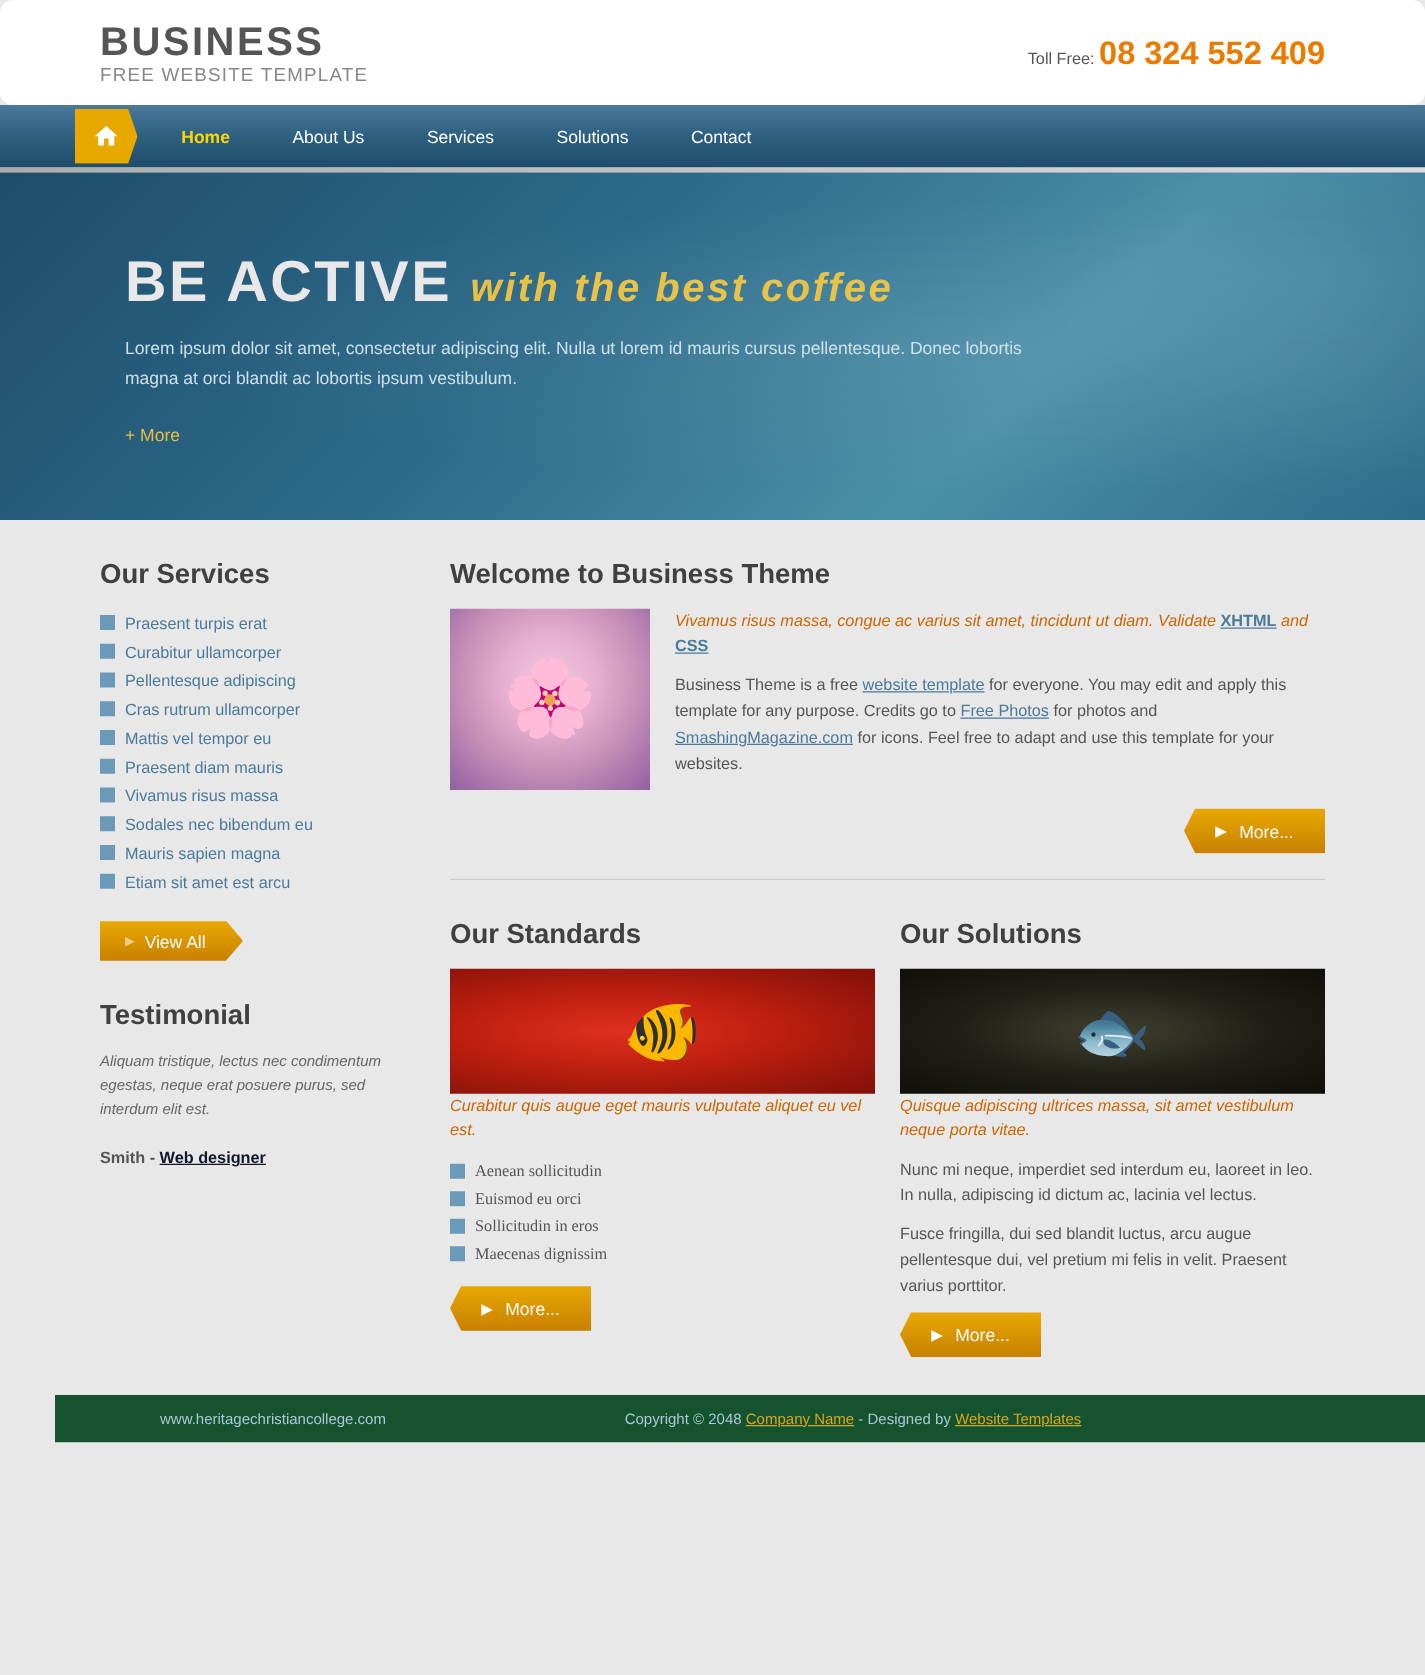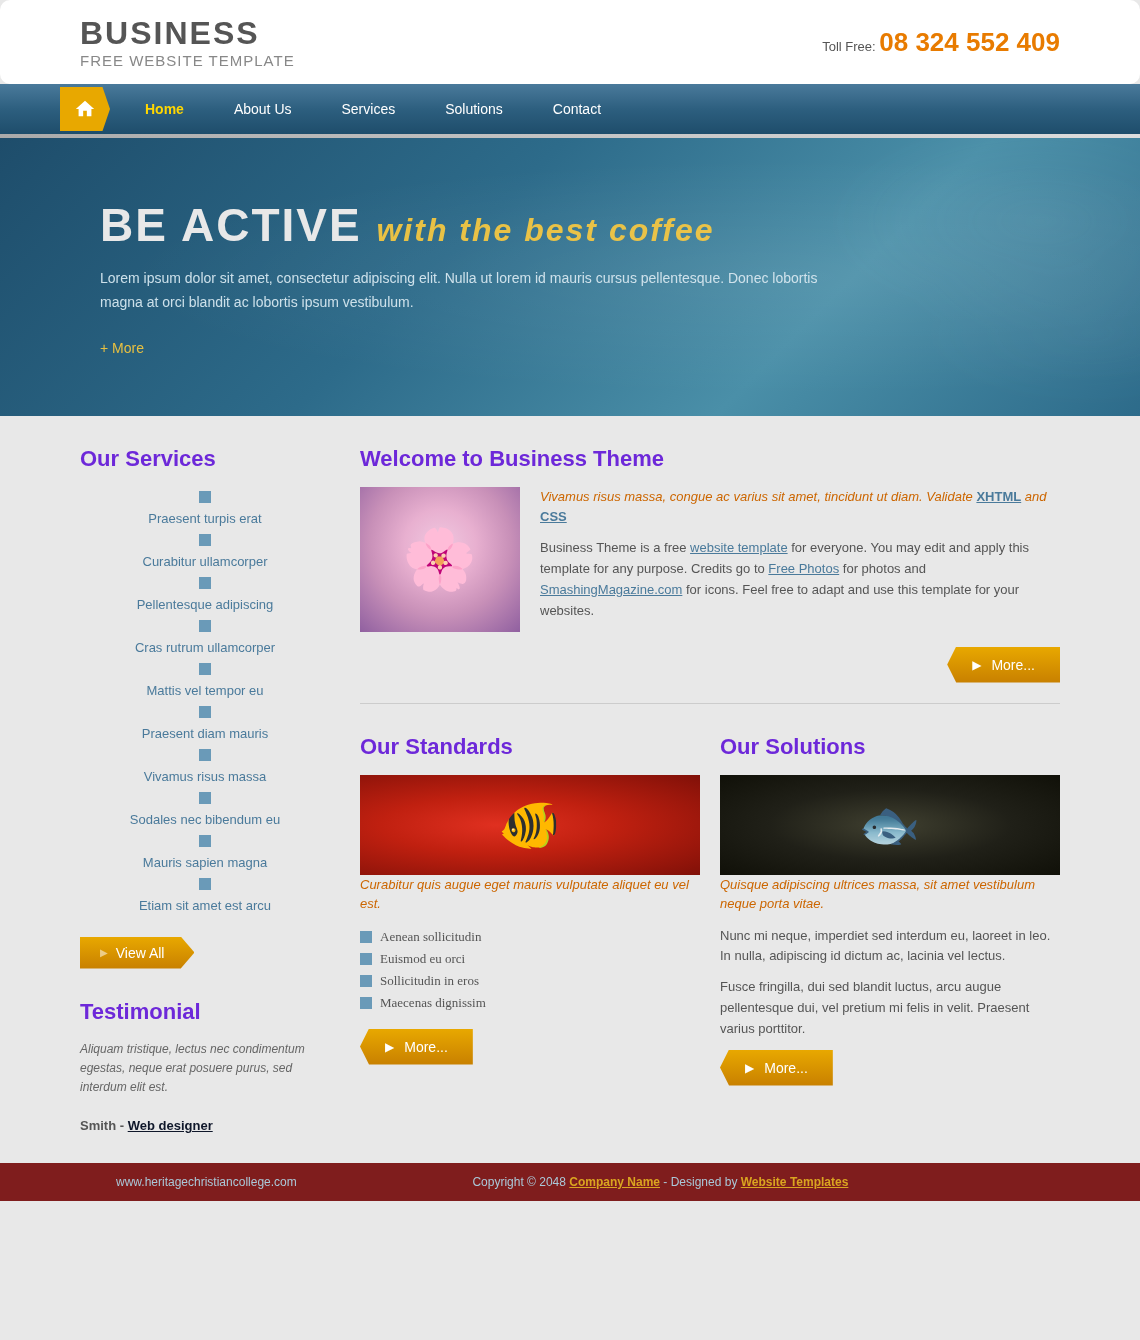--- a/index.html
+++ b/index.html
@@ -33,23 +33,23 @@
     #hero-desc { color: #cce0ea; font-size: 14px; line-height: 1.7; max-width: 750px; margin-top: 15px; }
     #hero-more { color: #e8c040; font-size: 14px; margin-top: 25px; cursor: pointer; }
 
     
     #main { background: #e8e8e8; padding: 30px 80px; display: flex; gap: 30px; }
 
     
     #sidebar { width: 250px; flex-shrink: 0; }
 
     
-    .section-title { font-size: 22px; color: #6d28d9; margin-bottom: 15px; font-weight: bold; }
+    .section-title { font-size: 22px; color: #404040; margin-bottom: 15px; font-weight: bold; }
     .service-list { list-style: none; margin-bottom: 20px; }
-    .service-list li { font-size: 13px; color: #4a7a9b; padding: 4px 0; display: flex; align-items: center; gap: 8px; cursor: pointer; flex-direction: column; }
+    .service-list li { font-size: 13px; color: #4a7a9b; padding: 4px 0; display: flex; align-items: center; gap: 8px; cursor: pointer; }
     .bullet { width: 12px; height: 12px; background: #6a9ab8; display: inline-block; flex-shrink: 0; }
 
     .view-all-btn { background: linear-gradient(180deg, #e8a800 0%, #c88000 100%); color: #fff; border: none; padding: 8px 20px; font-size: 14px; cursor: pointer; display: flex; align-items: center; gap: 8px; clip-path: polygon(0 0, 88% 0, 100% 50%, 88% 100%, 0 100%); padding-right: 30px; margin-top: 10px; }
     .view-all-btn::before { content: '▶'; color: #fff8; font-size: 10px; }
 
     
     #testimonial { margin-top: 30px; }
     .testimonial-text { font-style: italic; color: #666; font-size: 12px; line-height: 1.6; margin-bottom: 21px; }
     .testimonial-author { font-size: 13px; font-weight: bold; color: #555; }
     .testimonial-author a { color: #0f172a; }
@@ -76,22 +76,22 @@
     .col-half { flex: 1; }
 
     .col-italic { color: #cc6600; font-style: italic; font-size: 13px; line-height: 1.5; margin-bottom: 12px; }
     .col-body { font-size: 13px; color: #555; line-height: 1.6; margin-bottom: 10px; }
     .col-list { list-style: none; margin-bottom: 15px; }
     .col-list li { font-size: 13px; color: #555; padding: 3px 0; display: flex; align-items: center; gap: 8px; font-family: Liberation Serif, serif; }
     .col-list li .bullet { background: #6a9ab8; }
     .col-btn { display: flex; justify-content: flex-start; margin-top: 10px; }
 
     
-    #footer { background: #7f1d1d; color: #aac8d8; font-size: 12px; display: flex; justify-content: space-between; align-items: center; padding: 12px 116px; }
-    #footer a { color: #daa520; text-decoration: underline; font-weight: bold; }
+    #footer { background: #14532d; color: #aac8d8; font-size: 12px; display: flex; justify-content: space-between; align-items: center; padding: 12px 84px; margin-left: 44px; }
+    #footer a { color: #daa520; text-decoration: underline; }
     #footer-center { text-align: center; flex: 1; }
 
     
     .flower-img { width: 160px; height: 145px; position: relative; background: radial-gradient(circle at 50% 40%, #f0c8e0 0%, #e8b0d0 30%, #c890b8 60%, #9060a0 100%); }
     .flower-img::after { content: '🌸'; font-size: 60px; position: absolute; top: 50%; left: 50%; transform: translate(-50%, -50%); }
 
     .fish-red-img { width: 100%; height: 100px; background: radial-gradient(ellipse at 40% 50%, #e03020 0%, #c02010 40%, #801008 100%); position: relative; }
     .fish-red-img::after { content: '🐠'; font-size: 50px; position: absolute; top: 50%; left: 50%; transform: translate(-50%, -50%); }
 
     .fish-bw-img { width: 100%; height: 100px; background: radial-gradient(ellipse at 50% 50%, #404030 0%, #202018 50%, #101008 100%); position: relative; }

